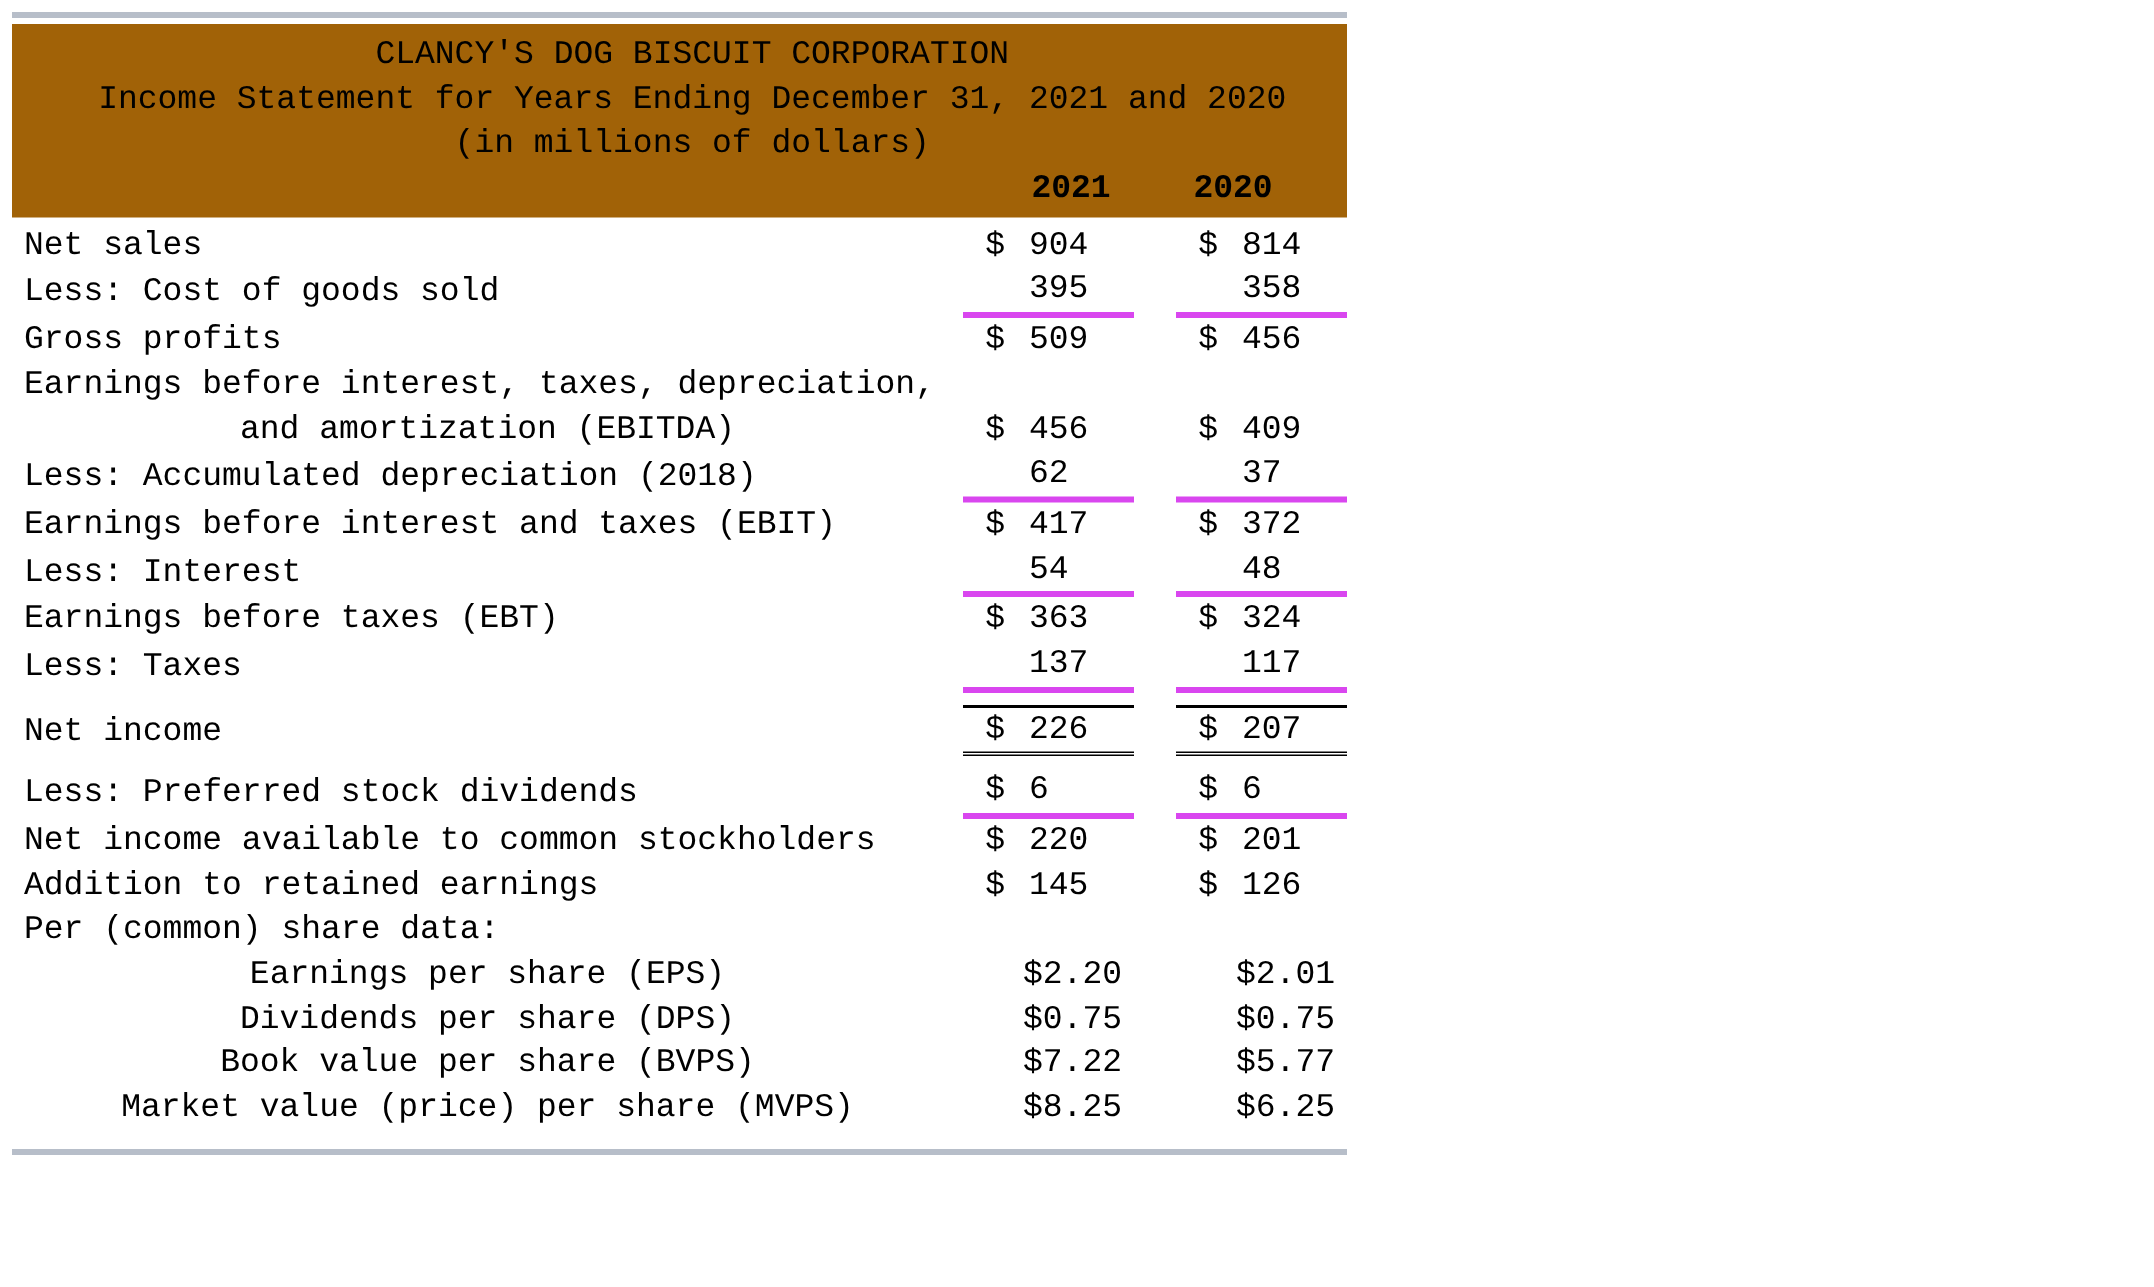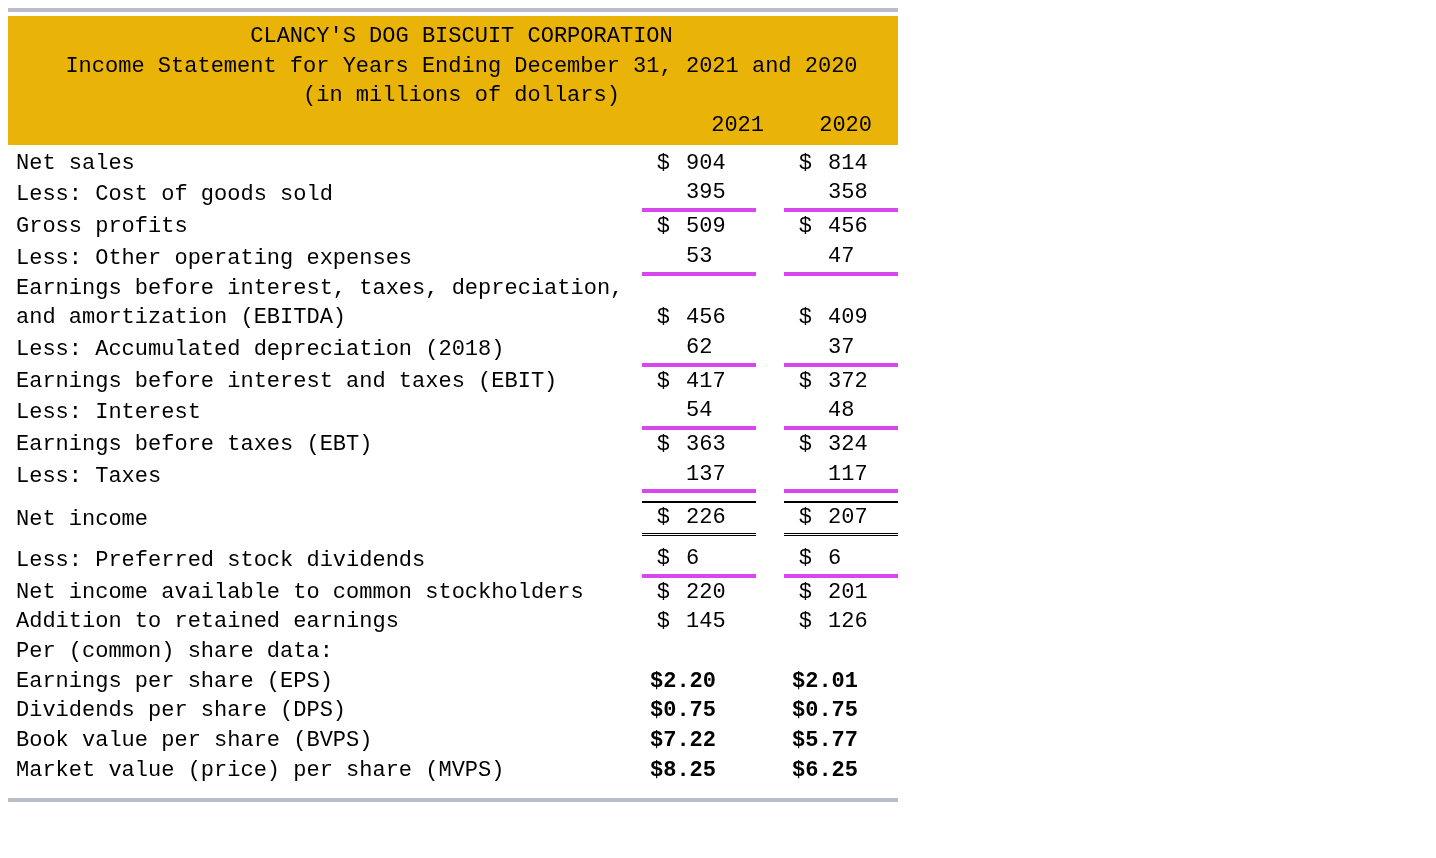--- a/index.html
+++ b/index.html
@@ -15,67 +15,69 @@
     padding: 8px;
   }
   .frame {
     width: 890px;
     margin: 0;
     border-top: 4px solid #b7bec9;
     border-bottom: 4px solid #b7bec9;
     padding: 4px 0 12px 0;
   }
   .header {
-    background: #eab308;
+    background: #a16207;
     padding: 6px 18px 4px 35px;
   }
   .hdr-line {
     text-align: center;
     white-space: pre;
   }
   .hdr-cols {
     display: flex;
   }
   .hdr-spacer {
     flex: 1;
   }
   .hdr-year {
     width: 100px;
-    text-align: right;
+    text-align: center;
     padding-right: 8px;
+    font-weight: bold;
   }
   table.stmt {
     border-collapse: collapse;
     width: 100%;
     margin-top: 4px;
   }
   table.stmt td {
     padding: 0 8px;
     vertical-align: bottom;
     white-space: pre;
   }
   td.lbl {
     padding-left: 28px;
   }
   td.ind1 {
     padding-left: 56px;
+    text-align: center;
   }
   td.sym {
     width: 20px;
     text-align: right;
   }
   td.val {
     width: 62px;
     padding-left: 0;
   }
   td.numcol {
     width: 95px;
+    text-align: right;
     padding-right: 12px;
     padding-left: 0;
-    font-weight: bold;
   }
   td.spacer {
     width: 12px;
     padding: 0;
   }
   .u {
     border-bottom: 4px solid #d946ef;
   }
   .dbl-row td.sym, .dbl-row td.val {
     border-top: 2px solid #000;
@@ -126,28 +128,20 @@
 
     <tr>
       <td class="lbl">Gross profits</td>
       <td class="sym">$</td>
       <td class="val">509</td>
       <td class="spacer"></td>
       <td class="sym">$</td>
       <td class="val">456</td>
     </tr>
 
-    <tr>
-      <td class="lbl">Less: Other operating expenses</td>
-      <td class="sym u"></td>
-      <td class="val u">53</td>
-      <td class="spacer"></td>
-      <td class="sym u"></td>
-      <td class="val u">47</td>
-    </tr>
 
     <tr>
       <td class="lbl">Earnings before interest, taxes, depreciation,</td>
       <td class="sym"></td>
       <td class="val"></td>
       <td class="spacer"></td>
       <td class="sym"></td>
       <td class="val"></td>
     </tr>
 

